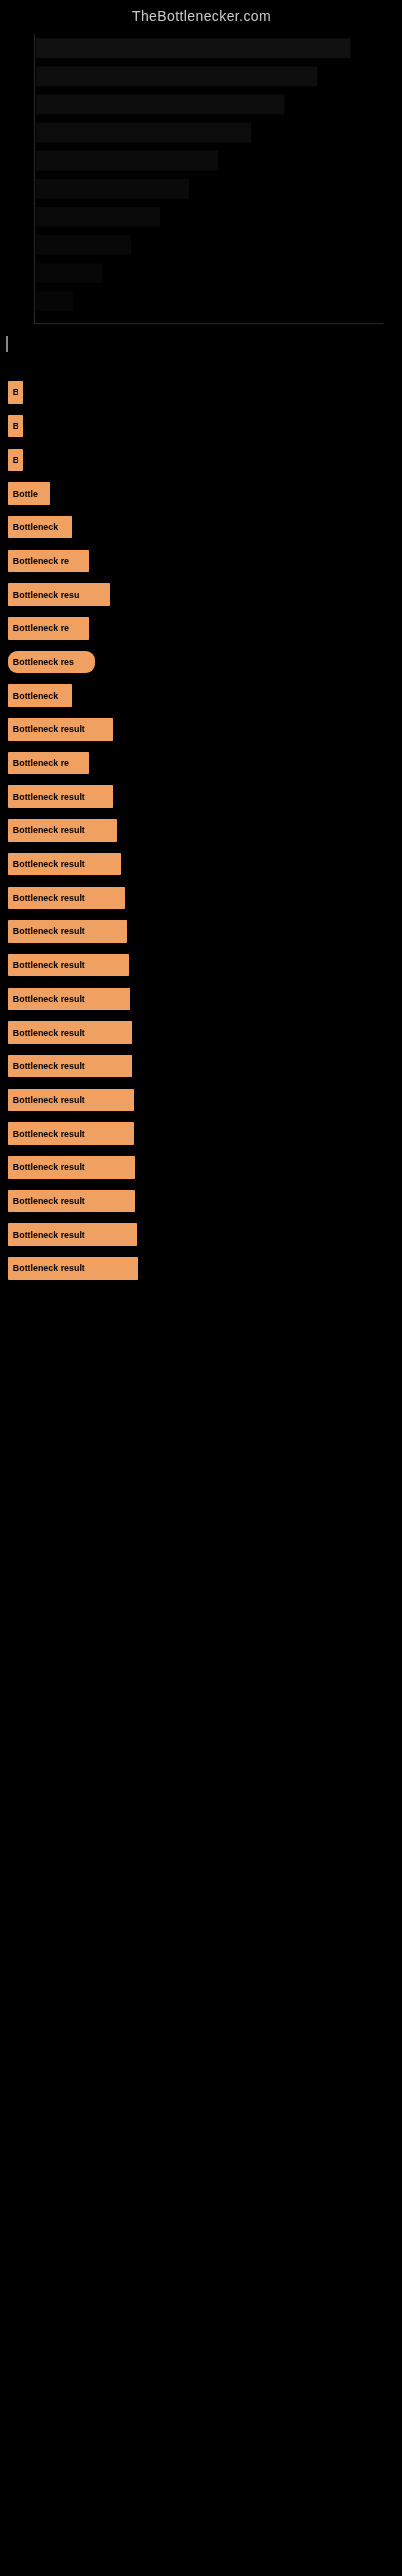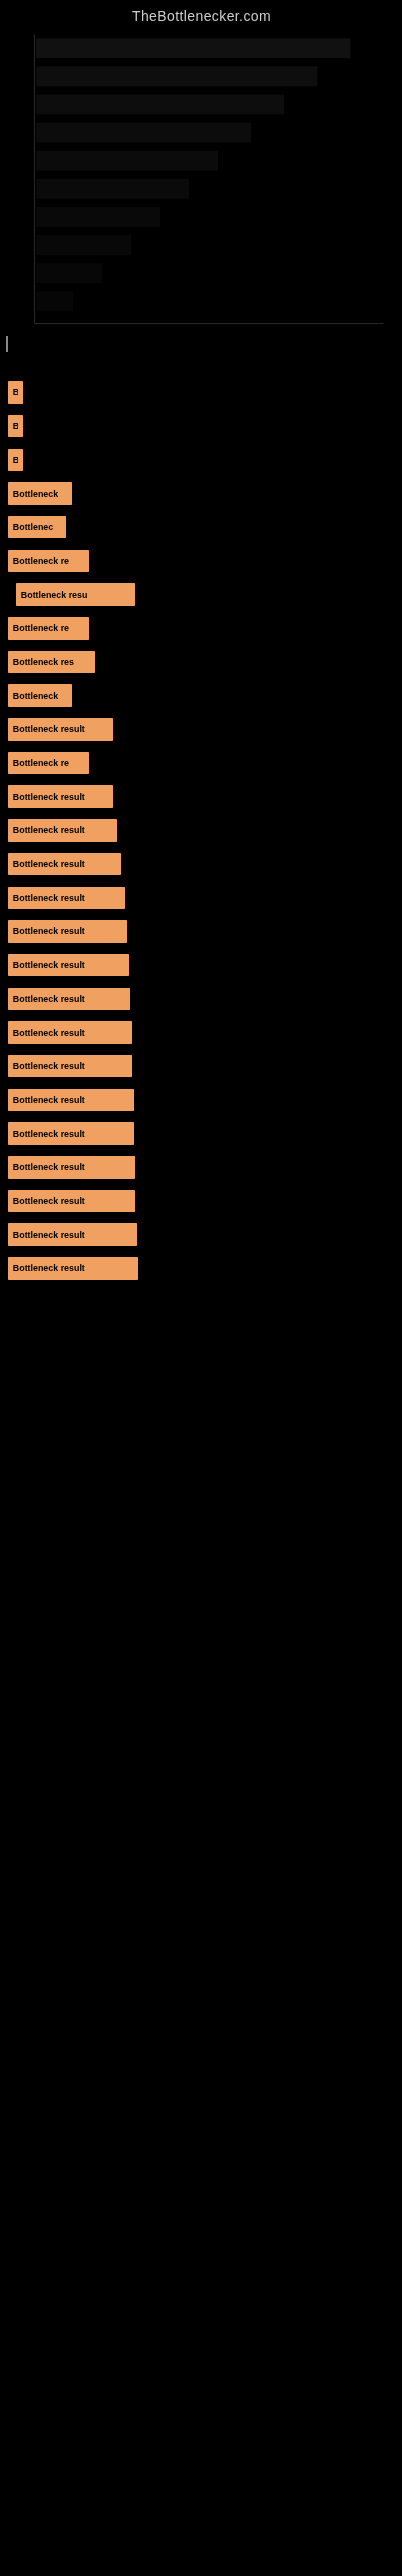--- a/index.html
+++ b/index.html
@@ -118,46 +118,46 @@
       <div class="result-bar" style="width: 14.5px;">
         <span class="result-label">B</span>
       </div>
     </div>
     <div class="result-item">
       <div class="result-bar" style="width: 14.5px;">
         <span class="result-label">B</span>
       </div>
     </div>
     <div class="result-item">
+      <div class="result-bar" style="width: 42px;">
+        <span class="result-label">Bottle</span>
+      </div>
+    </div>
+    <div class="result-item">
       <div class="result-bar" style="width: 64px;">
         <span class="result-label">Bottleneck</span>
       </div>
     </div>
     <div class="result-item">
-      <div class="result-bar" style="width: 58px;">
-        <span class="result-label">Bottlenec</span>
-      </div>
-    </div>
-    <div class="result-item">
       <div class="result-bar" style="width: 81px;">
         <span class="result-label">Bottleneck re</span>
       </div>
     </div>
     <div class="result-item">
-      <div class="result-bar" style="width: 119px; margin-left: 8px;">
+      <div class="result-bar" style="width: 102px;">
         <span class="result-label">Bottleneck resu</span>
       </div>
     </div>
     <div class="result-item">
       <div class="result-bar" style="width: 81px;">
         <span class="result-label">Bottleneck re</span>
       </div>
     </div>
     <div class="result-item">
-      <div class="result-bar" style="width: 87px;">
+      <div class="result-bar" style="width: 87px; border-radius: 9px;">
         <span class="result-label">Bottleneck res</span>
       </div>
     </div>
     <div class="result-item">
       <div class="result-bar" style="width: 64px;">
         <span class="result-label">Bottleneck</span>
       </div>
     </div>
     <div class="result-item">
       <div class="result-bar" style="width: 105px;">

